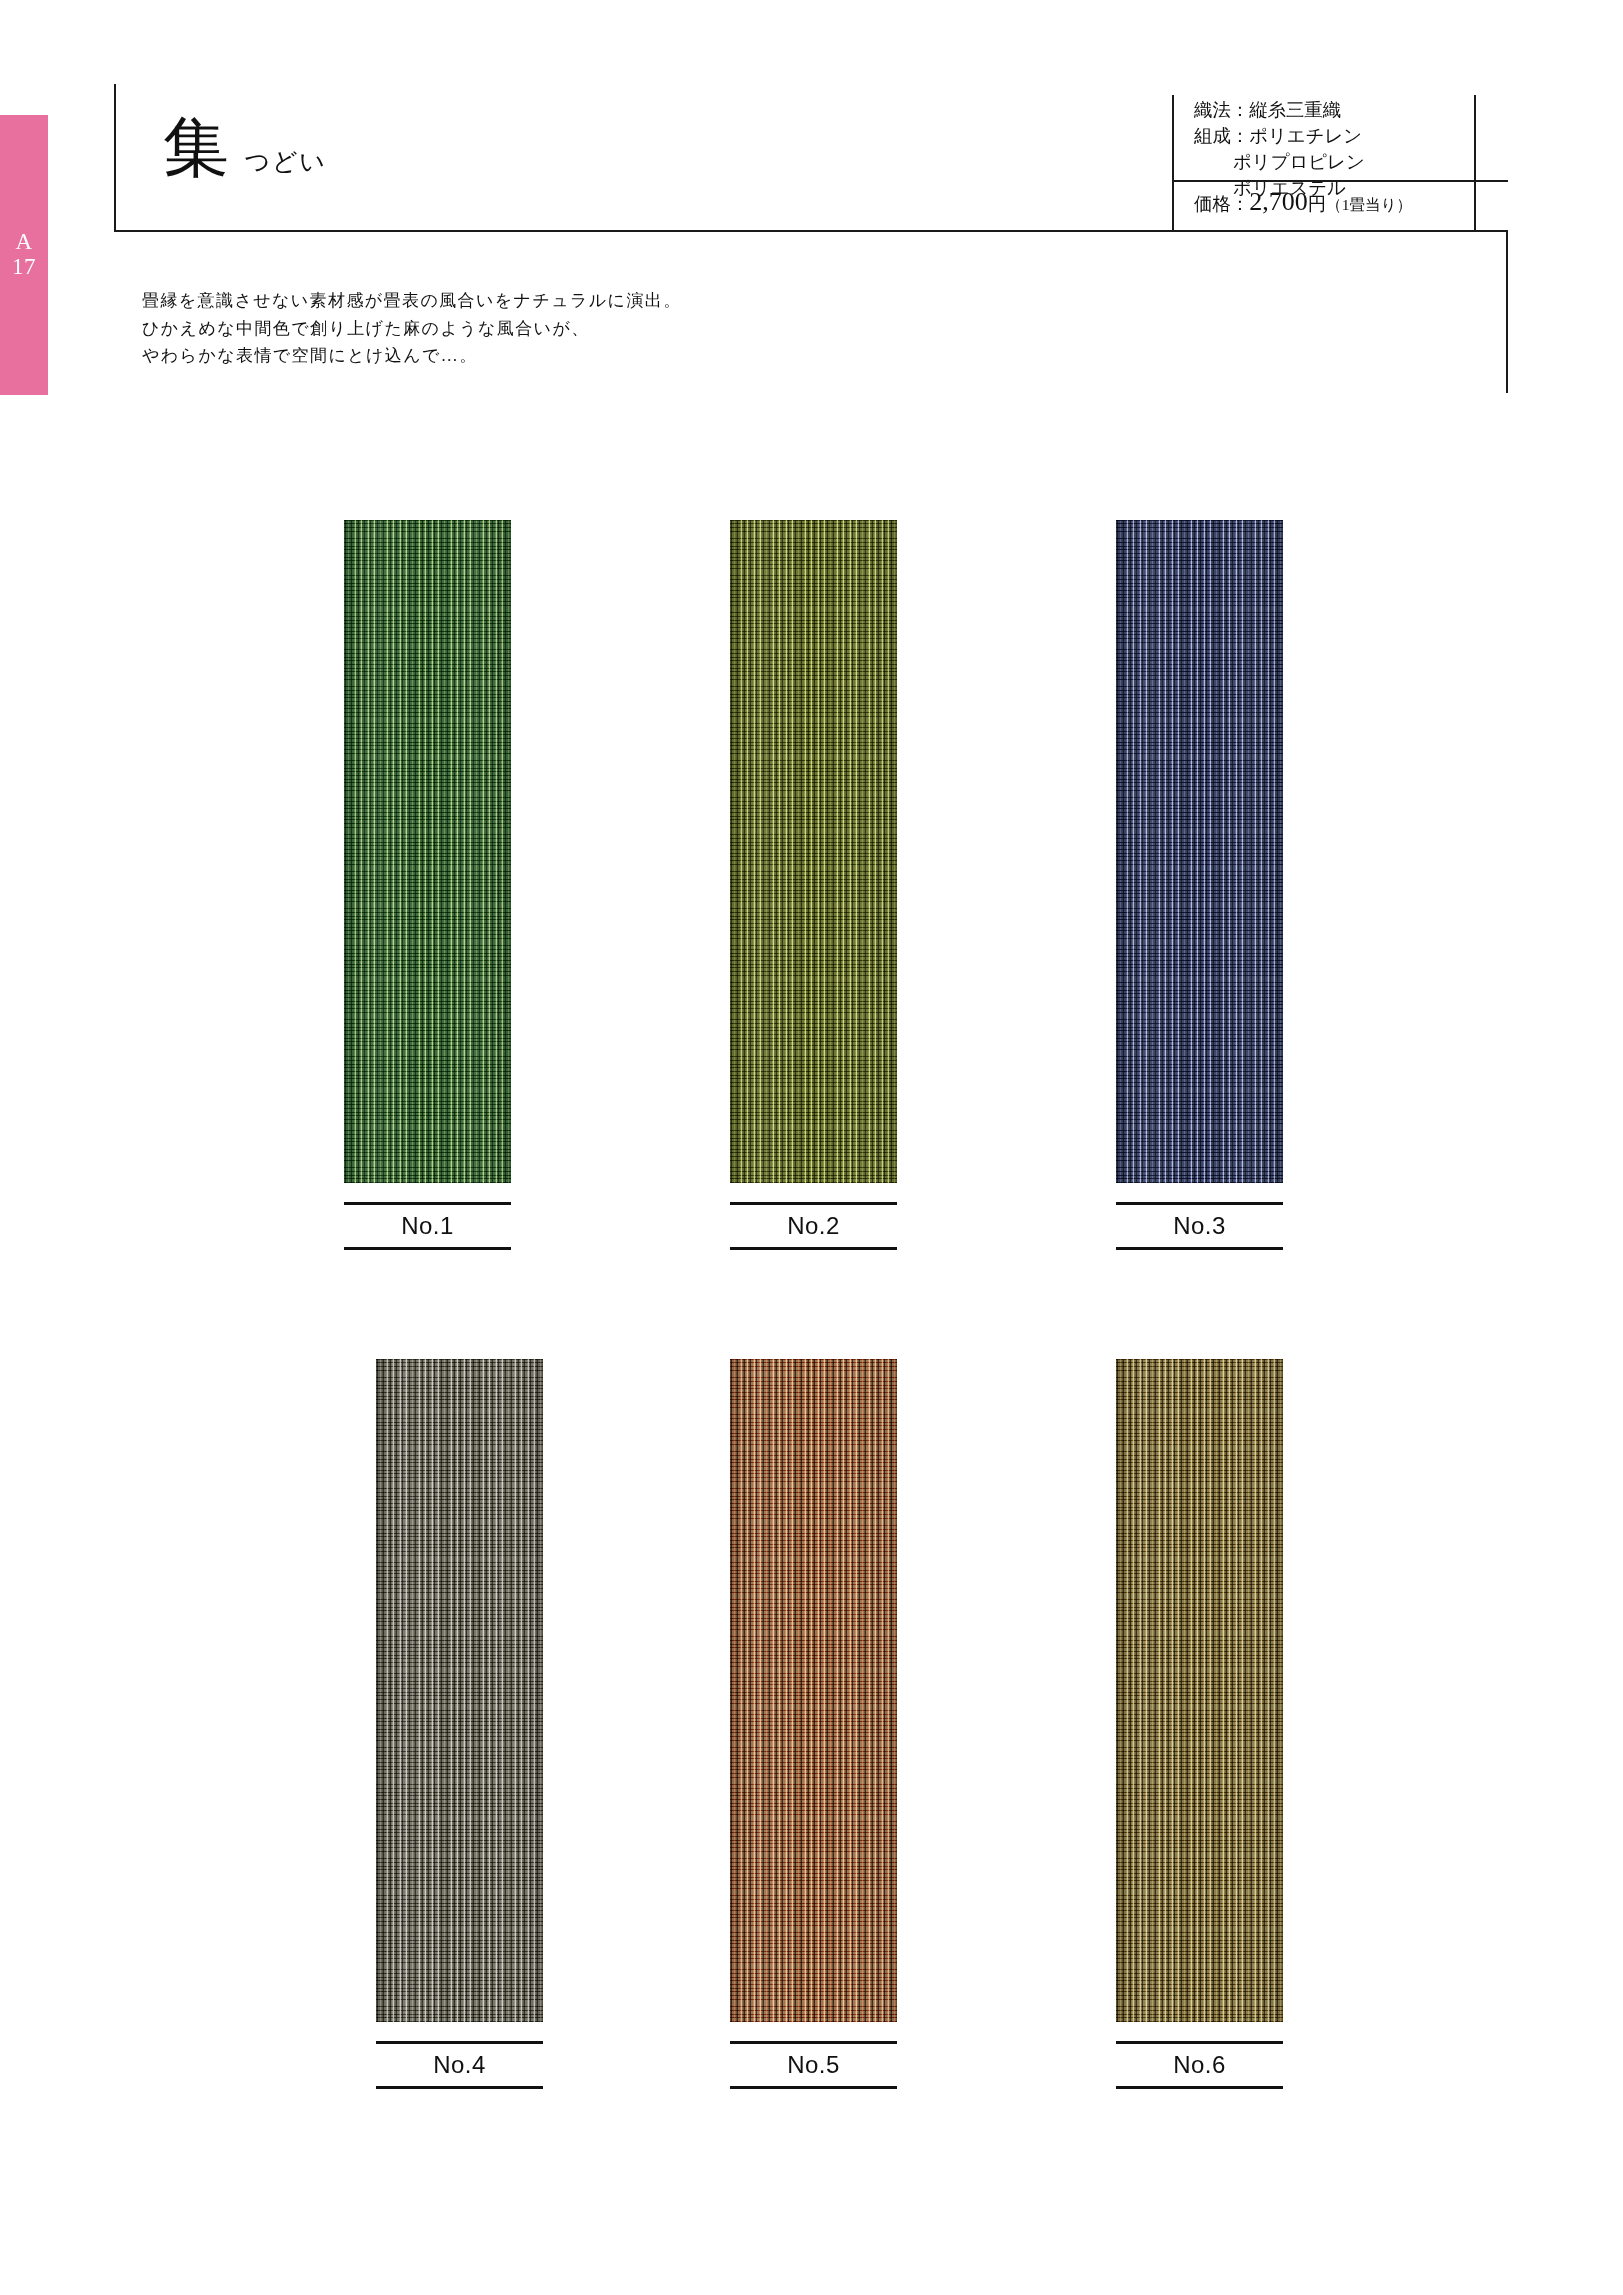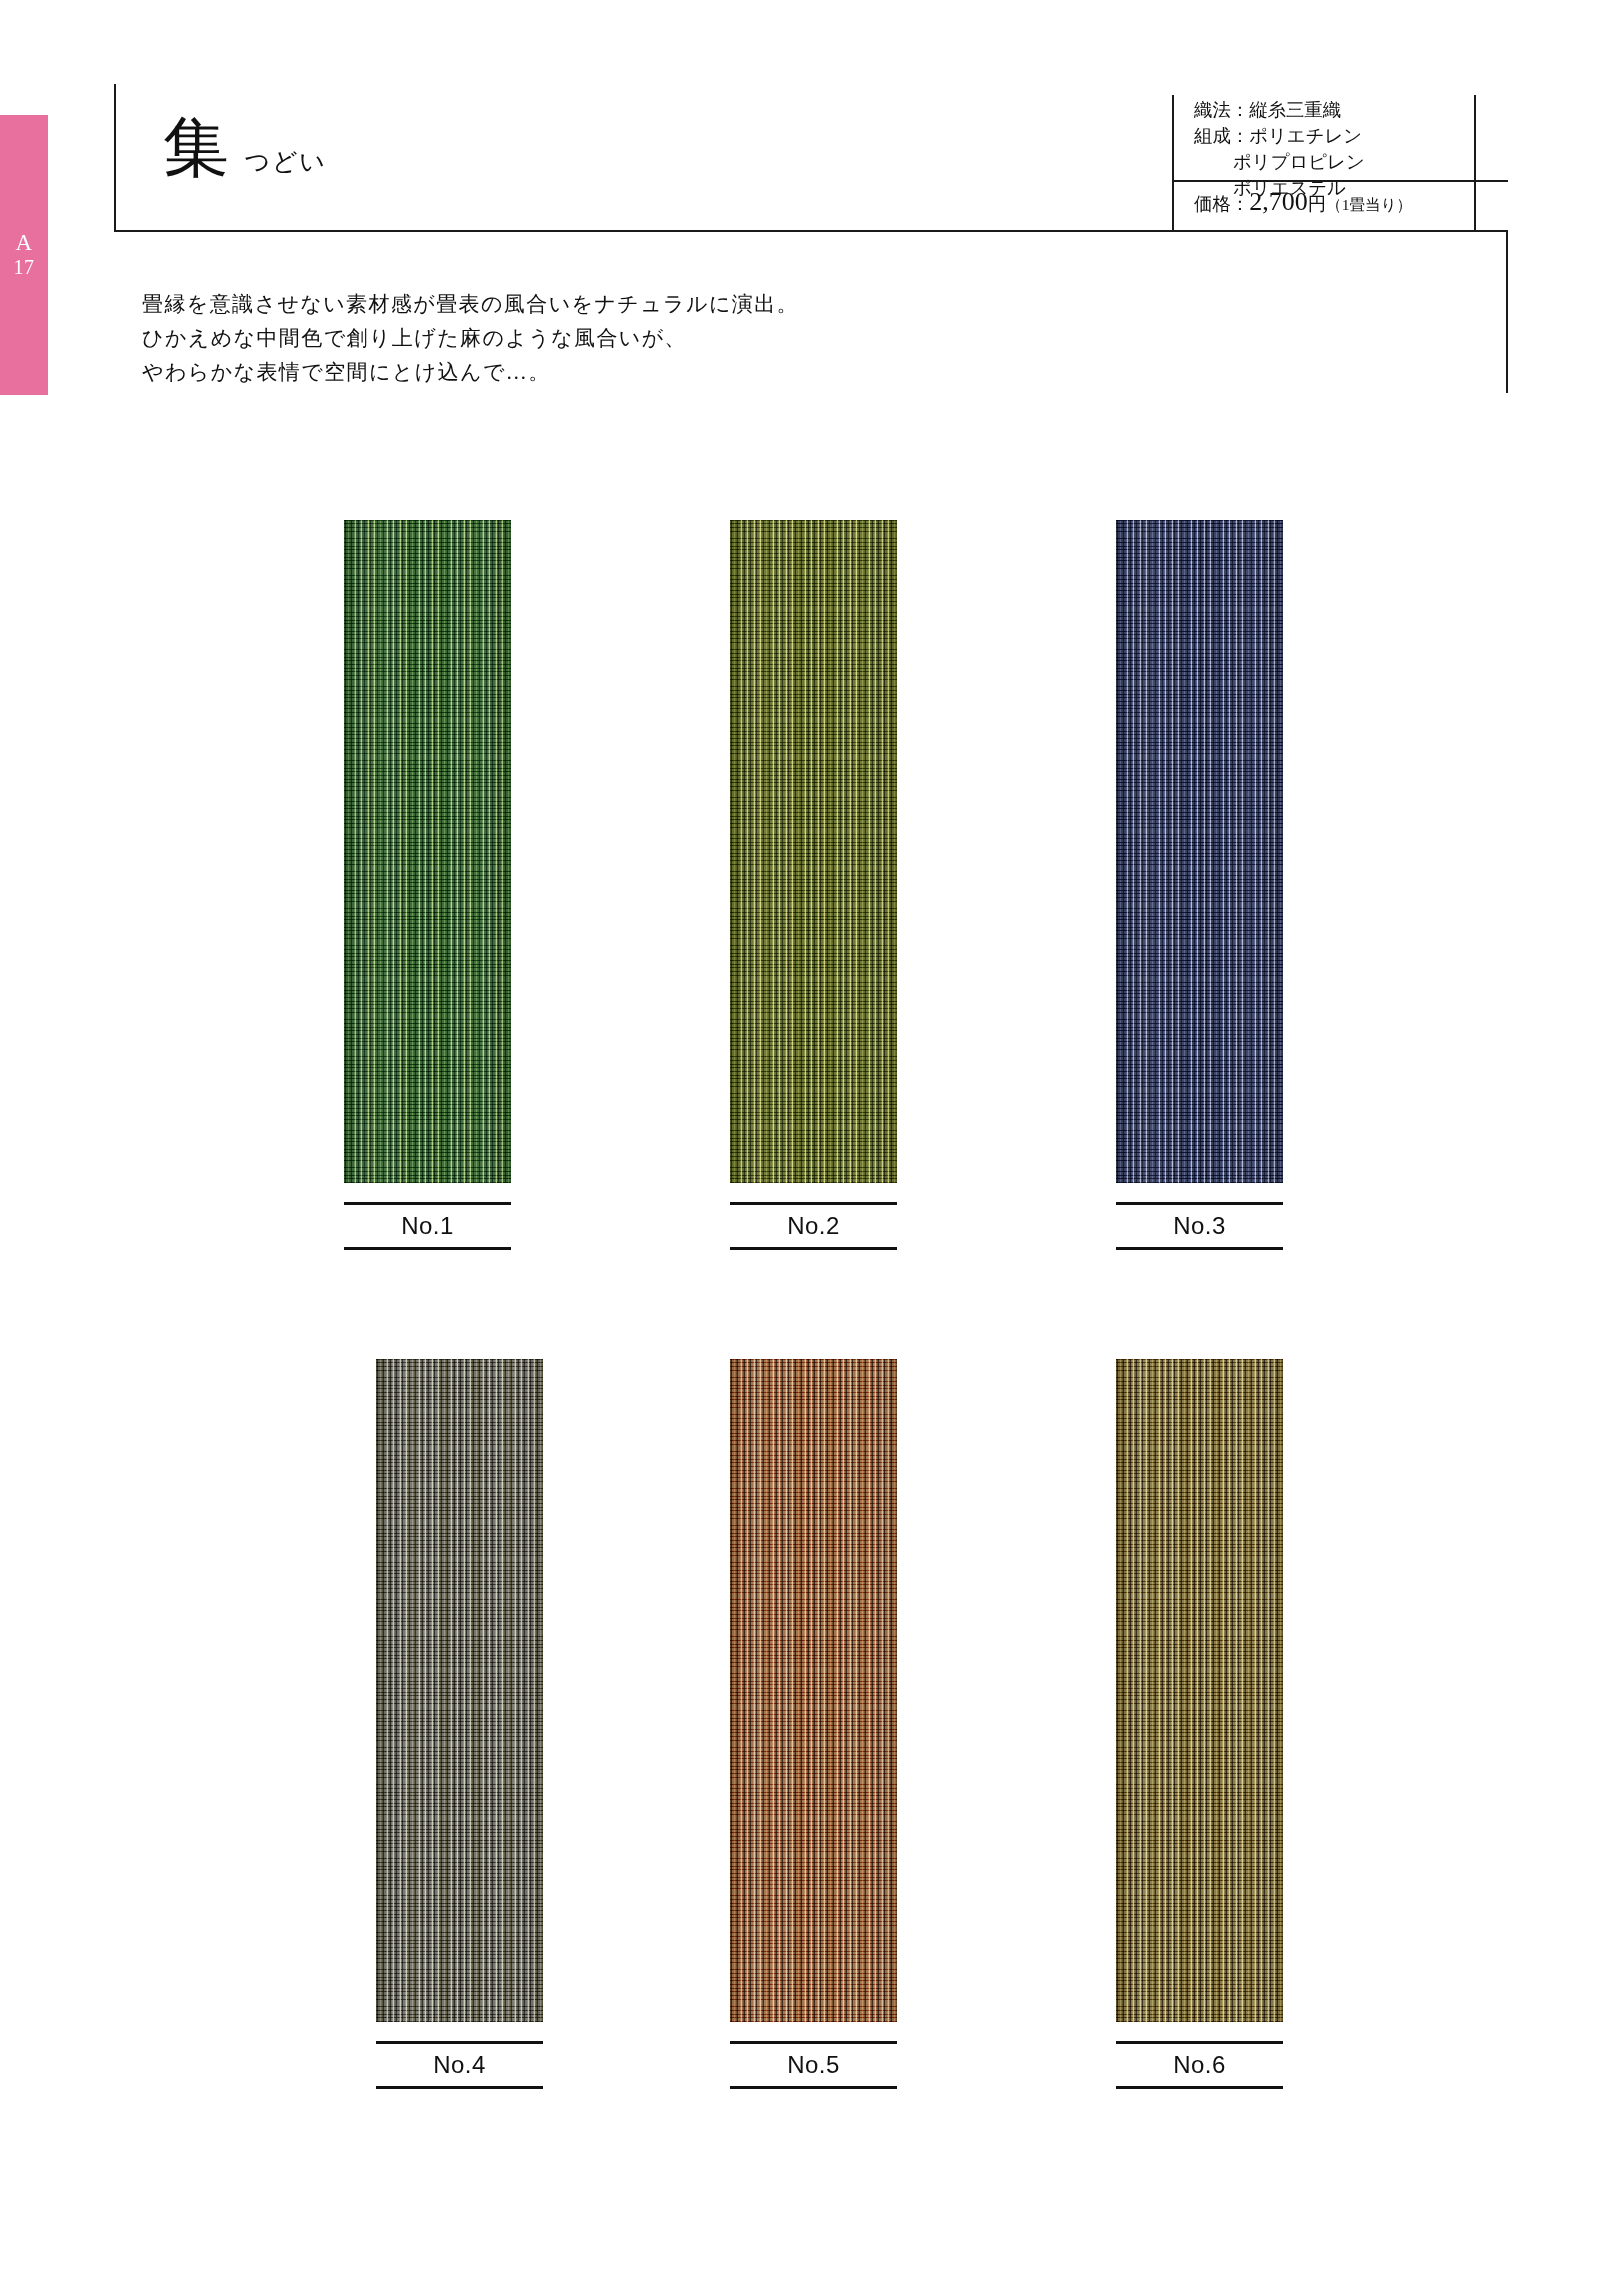--- a/index.html
+++ b/index.html
@@ -33,21 +33,21 @@
     color: #ffffff;
   }
   .index-tab .tab-letter {
     font-family: "Liberation Serif", "DejaVu Serif", serif;
     font-size: 23px;
     line-height: 1.05;
     letter-spacing: 0.5px;
   }
   .index-tab .tab-number {
     font-family: "Liberation Serif", "DejaVu Serif", serif;
-    font-size: 20px;
+    font-size: 23px;
     line-height: 1.15;
     letter-spacing: 0.5px;
   }
 
   
   .header {
     position: absolute;
     left: 114px;
     top: 84px;
     width: 1394px;
@@ -169,21 +169,21 @@
   .price-note {
     font-size: 15.6px;
   }
 
   
   .description {
     position: absolute;
     left: 142px;
     top: 287px;
     font-family: "Liberation Serif", "DejaVu Serif", serif;
-    font-size: 21px;
+    font-size: 17px;
     line-height: 1.62;
     color: #111111;
     letter-spacing: 1.4px;
   }
 
   
   .swatch-grid {
     position: absolute;
     left: 0;
     top: 8px;

